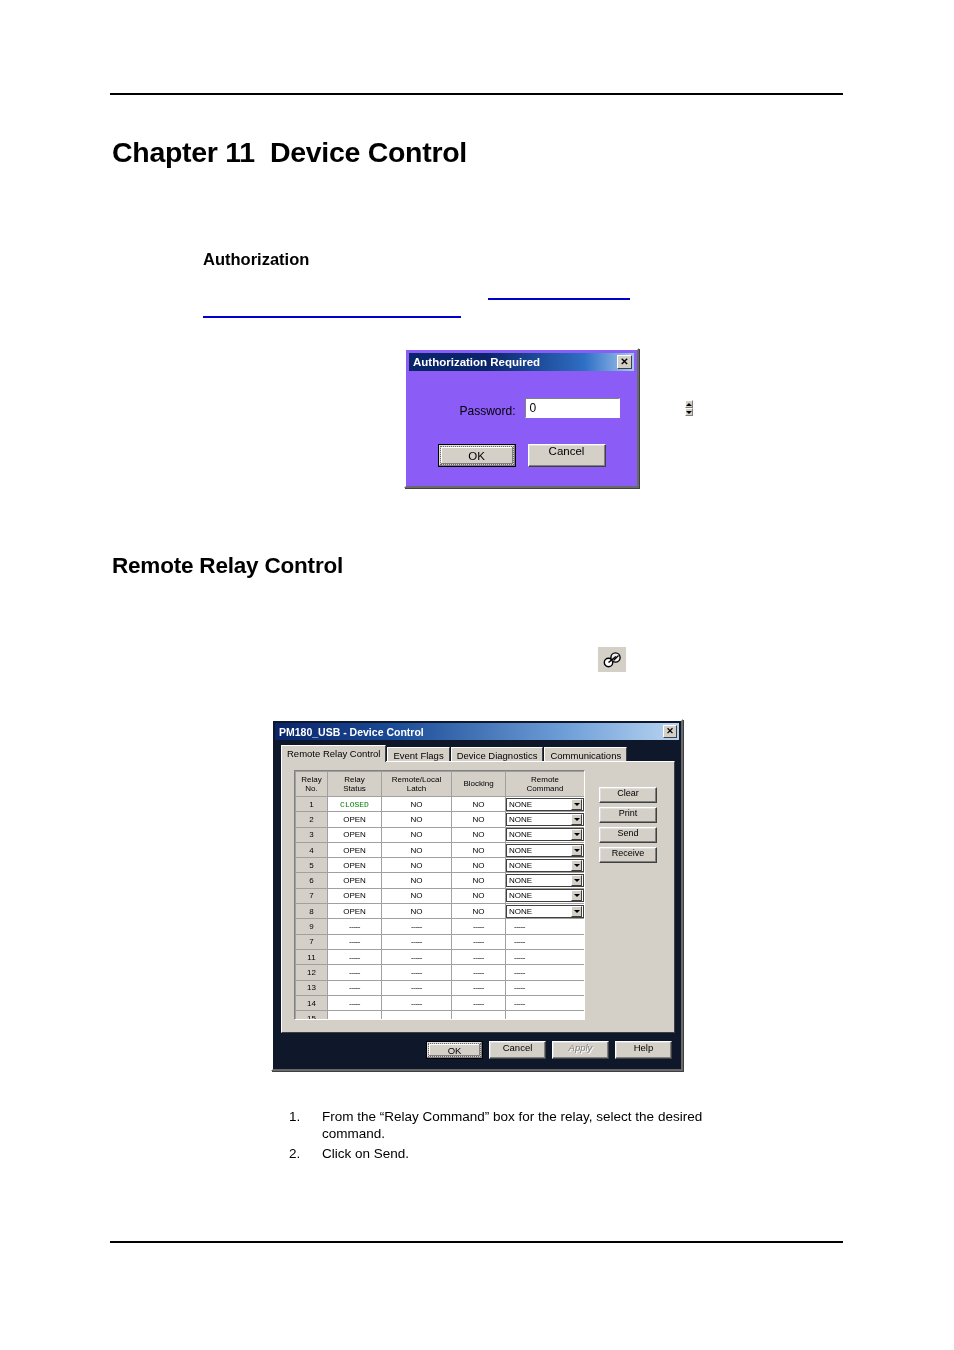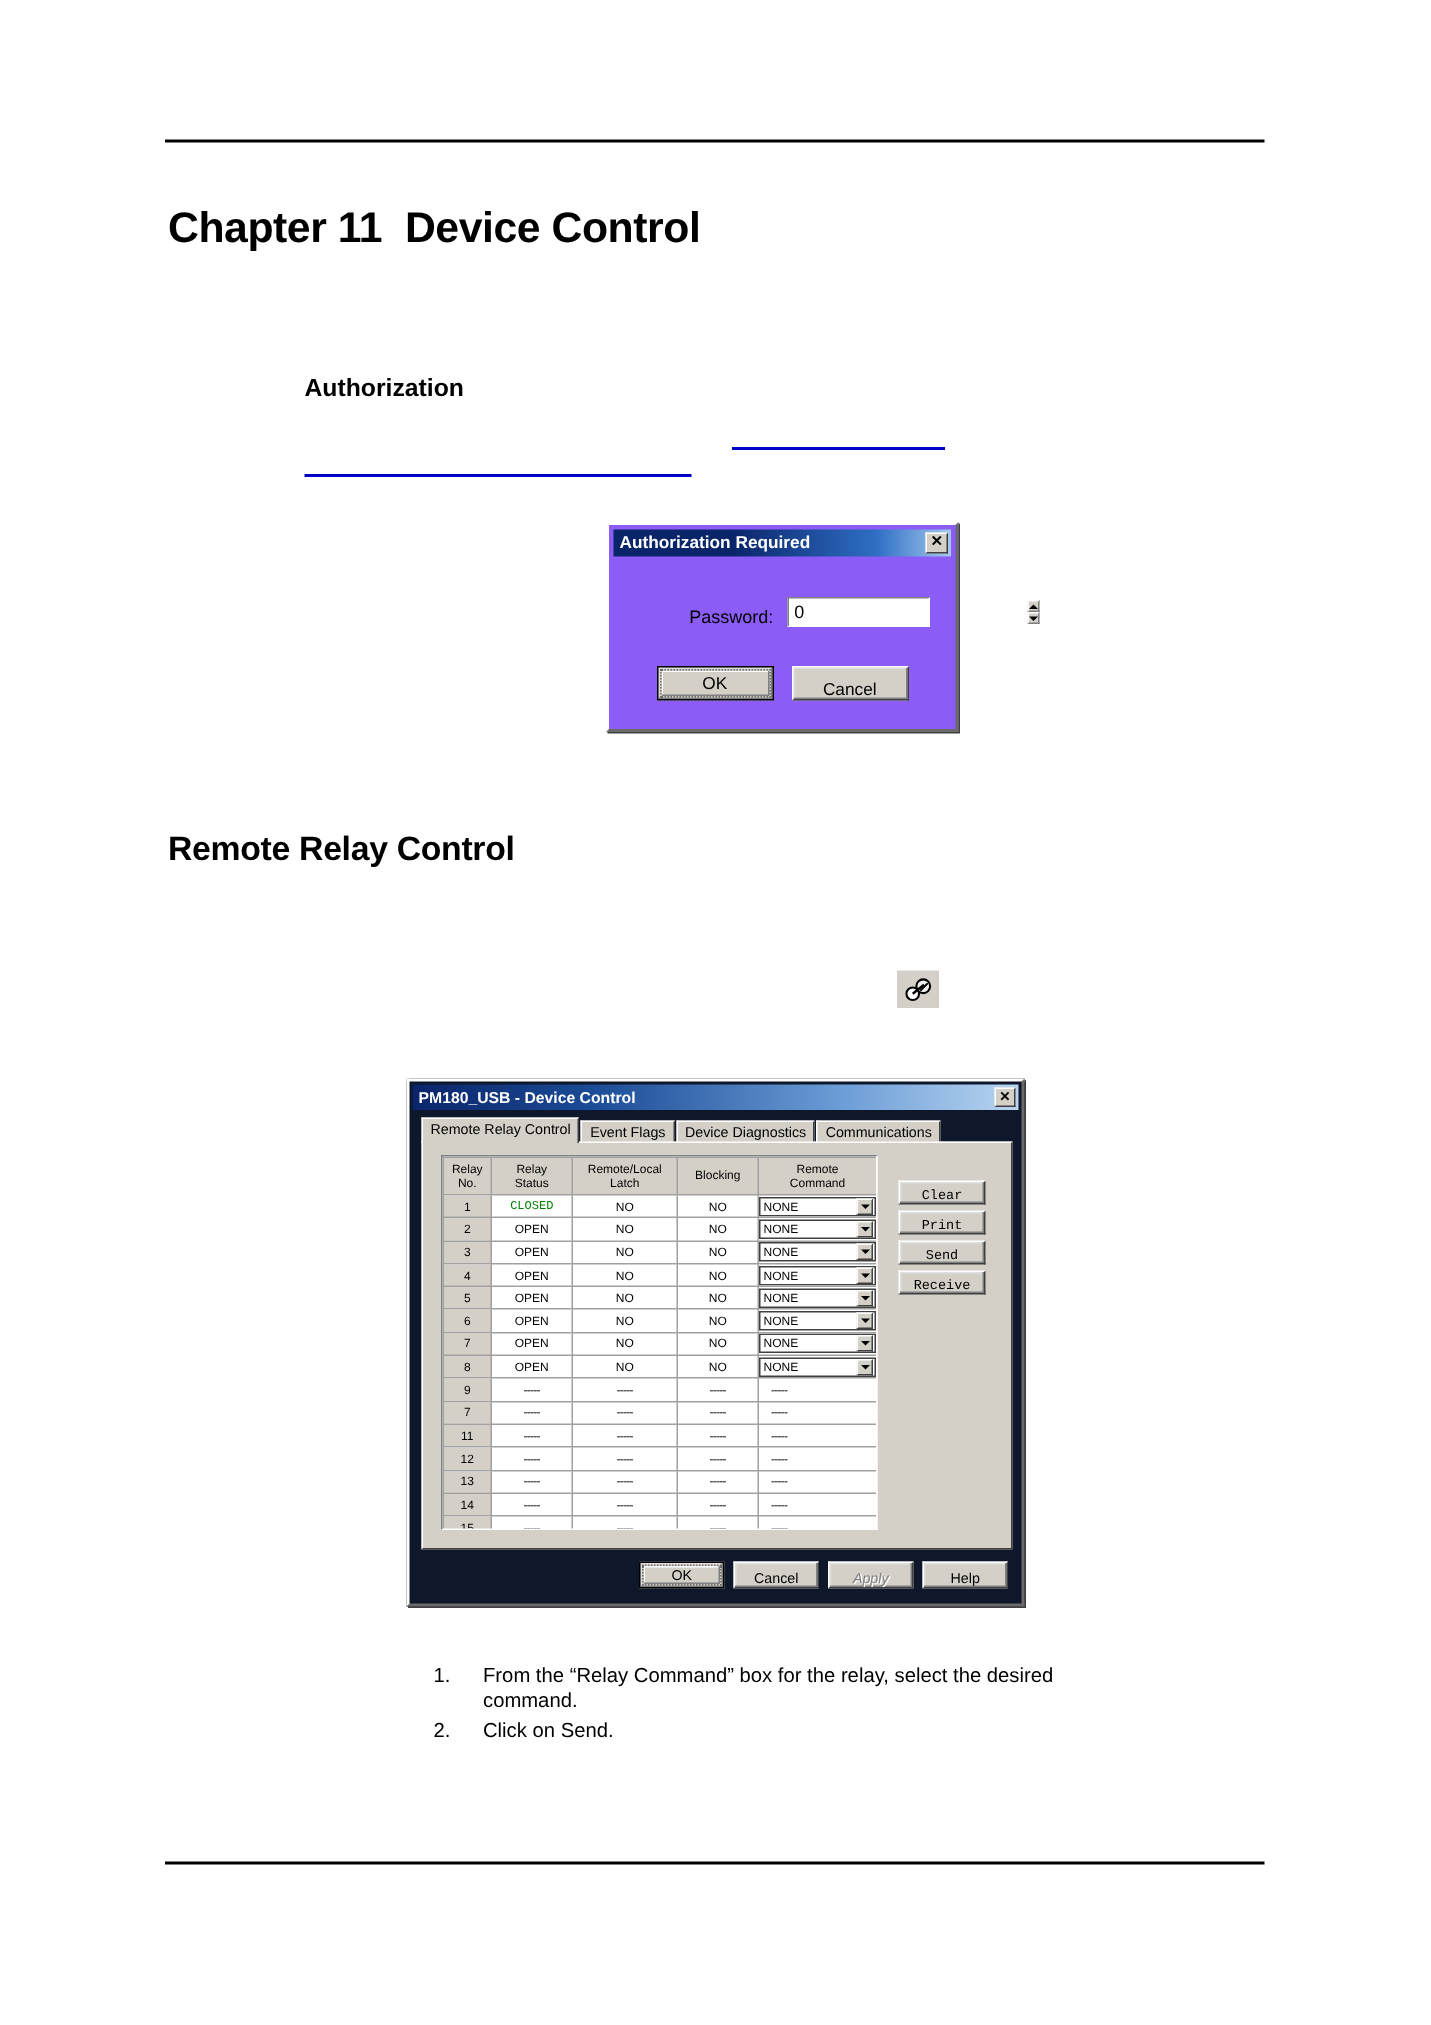--- a/index.html
+++ b/index.html
@@ -194,21 +194,21 @@
     background: #d4d0c8;
     border-top: 1px solid #ffffff;
     border-left: 1px solid #ffffff;
     border-right: 1px solid #404040;
     border-bottom: 1px solid #404040;
     box-shadow: inset -1px -1px 0 #808080, inset 1px 1px 0 #dfdfdf;
     font-family: "Liberation Sans", sans-serif;
     font-size: 11.5px;
     color: #000;
     display: flex;
-    align-items: flex-end;
+    align-items: flex-start;
     justify-content: center;
     box-sizing: border-box;
     cursor: pointer;
     padding: 0;
   }
   .w95-btn.default {
     border: 1px solid #000000;
   }
   .w95-btn.default > span {
     display: block;
@@ -395,21 +395,21 @@
 
   
   #side-buttons {
     position: absolute;
     left: 317px;
     top: 25px;
     display: flex;
     flex-direction: column;
     gap: 4px;
   }
-  .side-btn { width: 58px; height: 16px; font-size: 9px; font-family: Liberation Mono, monospace; }
+  .side-btn { width: 58px; height: 16px; font-size: 9px; }
 
   
   #bottom-buttons {
     position: absolute;
     left: 153px;
     top: 320px;
     display: flex;
     gap: 6px;
   }
   .bottom-btn { width: 57px; height: 18px; font-size: 9.5px; }

